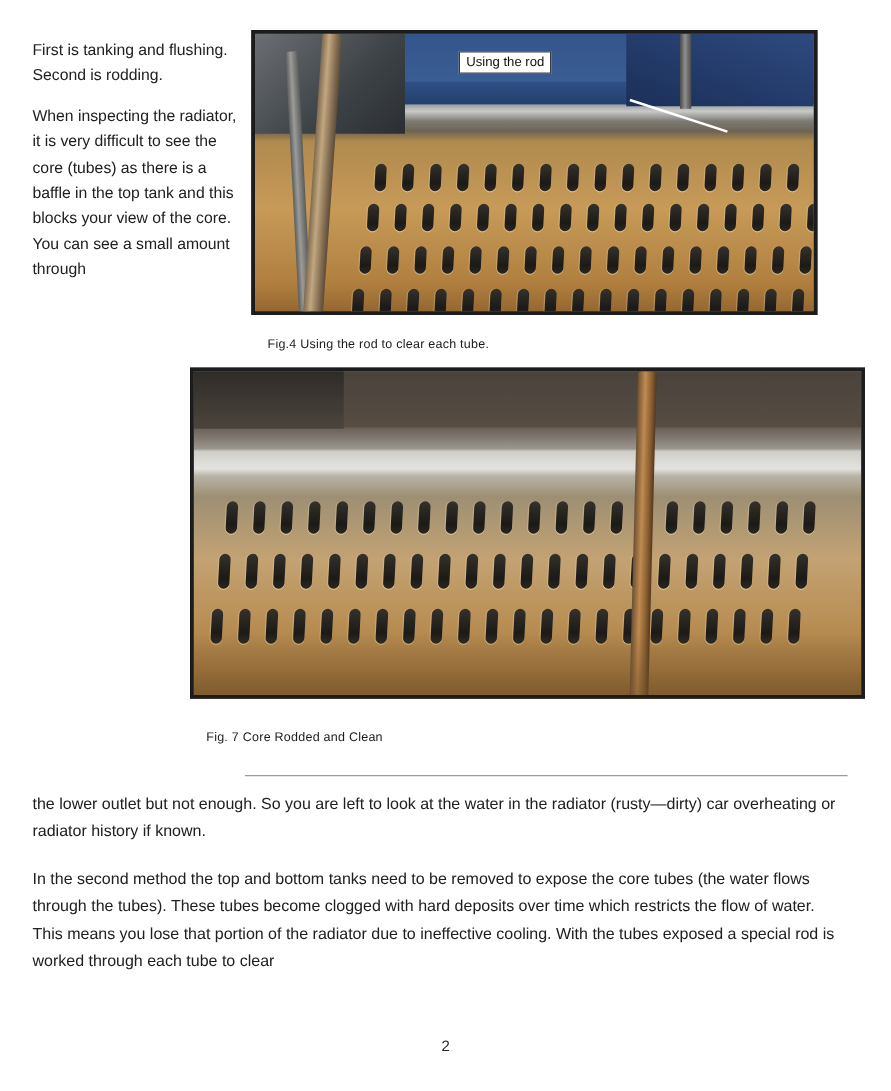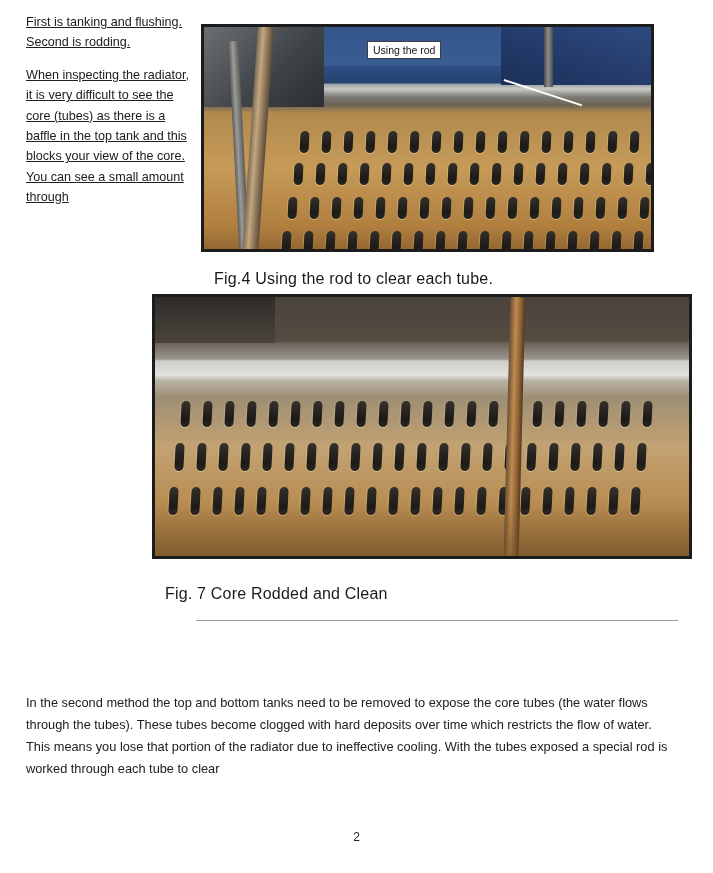--- a/index.html
+++ b/index.html
@@ -21,26 +21,25 @@
     top: 0; left: 0;
     width: 713px;
     height: 873px;
     background: #fff;
   }
 
   
   .left-col {
     position: absolute;
     left: 26px;
-    top: 12px;
+    top: 30px;
     width: 168px;
     font-size: 12.6px;
     line-height: 1.62;
     color: #202020;
-    text-decoration: underline;
   }
   .left-col p {
     margin: 0 0 12px 0;
   }
   .left-col .bold { font-weight: bold; }
 
   
   .wide {
     position: absolute;
     left: 26px;
@@ -73,21 +72,21 @@
     width: 100%;
     height: 100%;
     border: 3px solid #1c1c1c;
     box-sizing: border-box;
     position: relative;
     overflow: hidden;
     background: #8a6a42;
   }
   .fig-caption {
     position: absolute;
-    font-size: 16px;
+    font-size: 10px;
     color: #1a1a1a;
     white-space: nowrap;
     letter-spacing: .2px;
     padding-left: 13px;
   }
 
   
   #fig4 { left: 201px; top: 24px; width: 453px; height: 228px; }
   #cap4 { left: 201px; top: 270px; }
 
@@ -392,18 +391,21 @@
       </div>
 
       <div class="photo5-rod"></div>
       <div class="photo5-fade"></div>
     </div>
   </div>
   <div class="fig-caption" id="cap5">Fig. 7  Core Rodded and Clean</div>
 
   <div class="hrule"></div>
 
+  <div class="wide" id="para-lower">
+    <p>the lower outlet but not enough.  So you are left to look at the water in the radiator (rusty—dirty) car overheating or radiator history if known.</p>
+  </div>
   <div class="wide" id="para-second">
     <p>In the second method the top and bottom tanks need to be removed to expose the core tubes (the water flows through the tubes).  These tubes become clogged with hard deposits over time which restricts the flow of water. This means you lose that portion of the radiator due to ineffective cooling. With the tubes exposed a special rod is worked through each tube to clear</p>
   </div>
 
   <div class="page-number">2</div>
 </div>
 
 </body></html>

